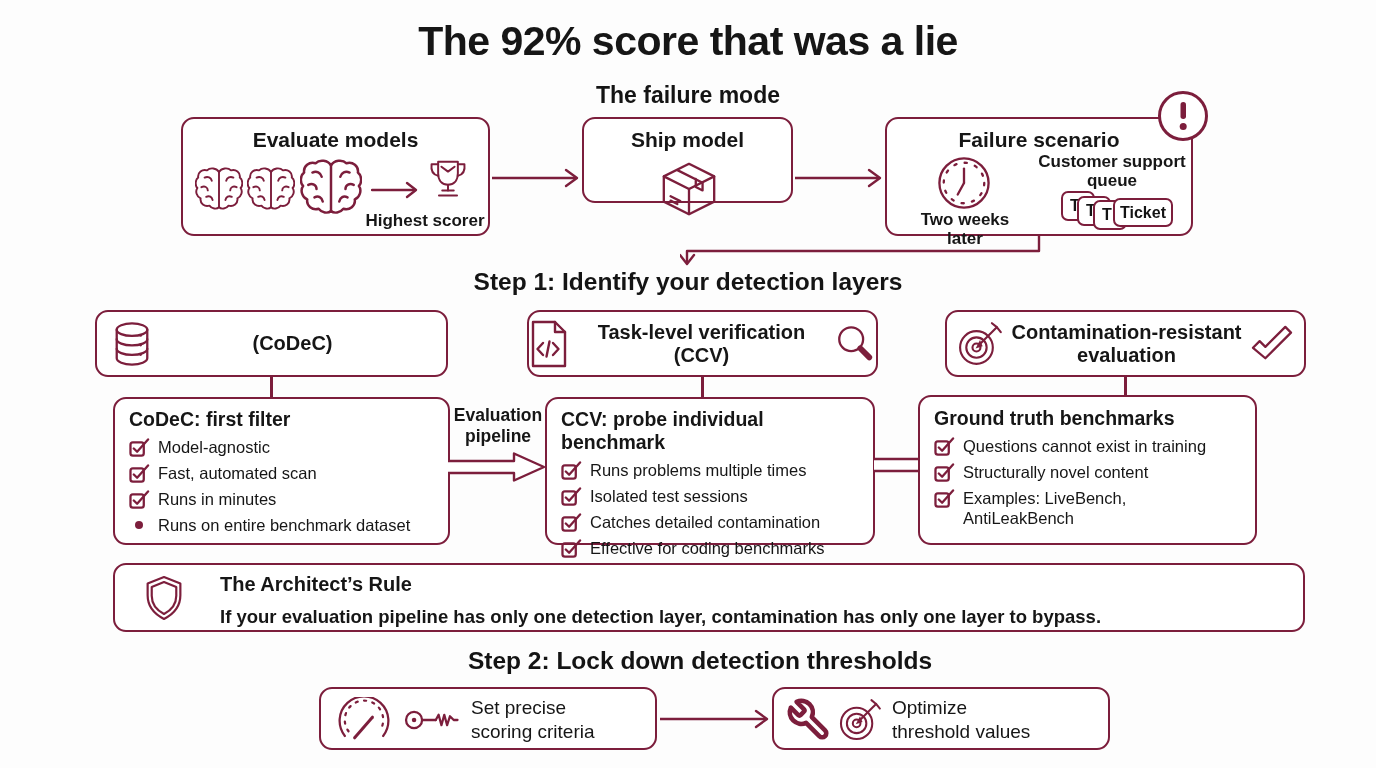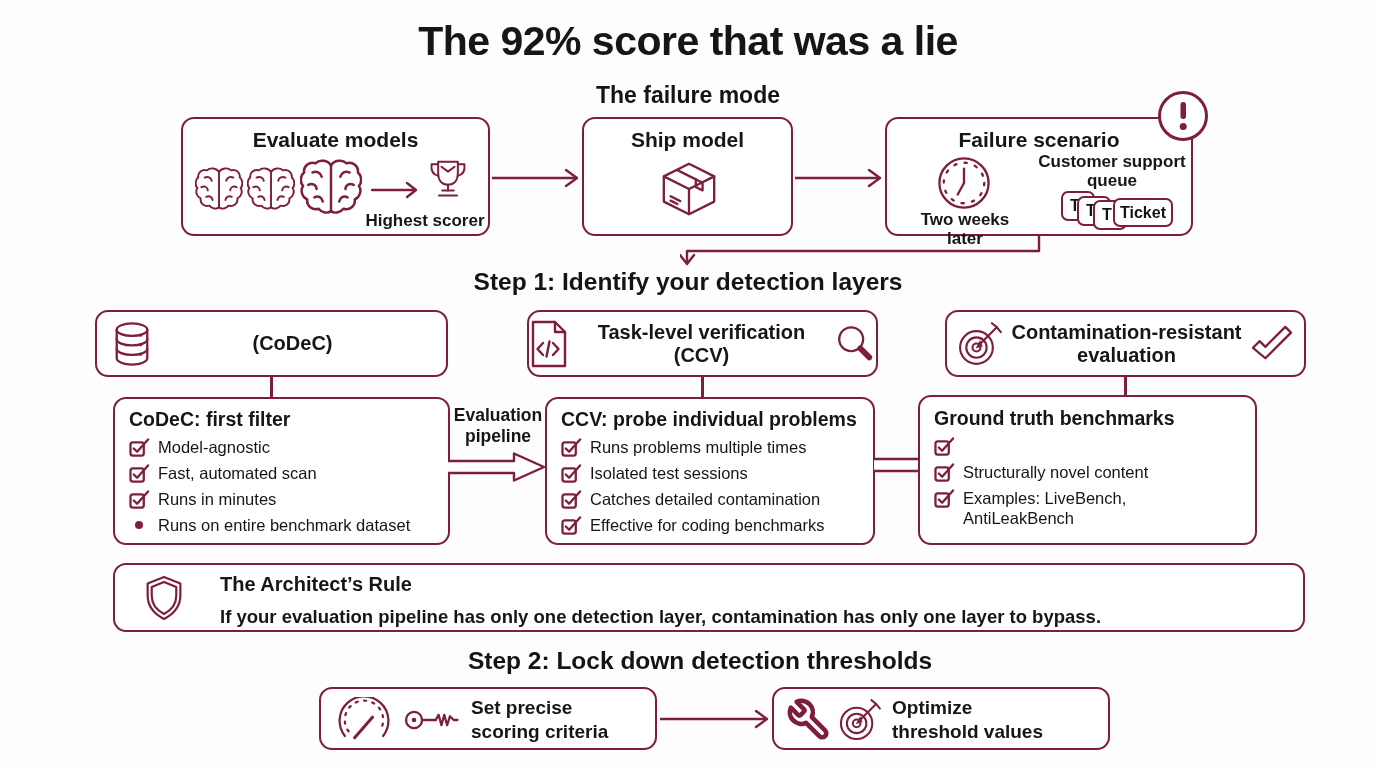--- a/index.html
+++ b/index.html
@@ -34,21 +34,21 @@
   .detail-title{ font-size:19.5px; font-weight:700; margin-bottom:6px; }
   .item{ display:flex; align-items:flex-start; gap:8px; font-size:16.5px; line-height:1.22; margin-top:6px; }
   .item .mark{ flex:0 0 auto; margin-top:1px; }
   .bullet{ width:8px; height:8px; border-radius:50%; background:var(--accent); margin:6px 7px 0 6px; flex:0 0 auto; }
 
   .pipe-label{ font-size:17.5px; font-weight:600; line-height:1.2; text-align:center; }
 
   .rule-title{ font-size:20px; font-weight:700; }
   .rule-text{ font-size:18.5px; margin-top:10px;font-weight:bold; }
 
-  .s2-label{ font-size:19px; font-weight:700; line-height:1.25; }
+  .s2-label{ font-size:19px; font-weight:400; line-height:1.25; }
 </style>
 </head>
 <body>
 
 <div class="canvas">
 
   <div class="abs ctr main-title">The 92% score that was a lie</div>
   <div class="abs ctr sec-head" style="left:0;top:82px;width:1376px;font-size:23px;">The failure mode</div>
 
   <div class="box" style="left:181px;top:117px;width:309px;height:119px;">
@@ -97,21 +97,21 @@
         <path d="M17 46 H39"></path>
     </svg>
     <div class="abs ctr cap" style="left:178px;top:93px;width:128px;">Highest scorer</div>
   </div>
 
   <svg class="ic abs" style="left:492px;top:168px;" width="88" height="20" viewBox="0 0 88 20">
     <line x1="0" y1="10" x2="83" y2="10"></line>
       <polyline points="74 2, 85 10, 74 18"></polyline>
   </svg>
 
-  <div class="box" style="left:582px;top:117px;width:211px;height:119px;">
+  <div class="box" style="left:582px;top:117px;width:211px;height:86px;">
     <div class="box-title">Ship model</div>
     <svg class="ic abs" style="left:74px;top:40px;" width="62" height="60" viewBox="0 0 64 60">
       <path d="M32 4 L58 17 V43 L32 56 L6 43 V17 Z"></path>
       <path d="M6 17 L32 30 L58 17"></path>
         <path d="M32 30 V56"></path>
       <path d="M20 10.5 L46 23.5 L46 31.5 L39 28 L39 19.5"></path>
       <path d="M13 37.5 l10 5"></path>
         <path d="M13 42 l7 3.5"></path>
     </svg>
   </div>
@@ -248,21 +248,21 @@
 
   <div class="abs pipe-label" style="left:450px;top:405px;width:96px;">
     <div>Evaluation</div>
     <div>pipeline</div>
   </div>
   <svg class="ic abs" style="left:448px;top:452px;" width="98" height="30" viewBox="0 0 98 30">
     <path class="wht" d="M0 9 H66 V1.5 L96 15 L66 28.5 V21 H0"></path>
   </svg>
 
   <div class="box" style="left:545px;top:397px;width:330px;height:148px;padding:9px 6px 8px 14px;">
-    <div class="detail-title">CCV: probe individual problems</div>
+    <div class="detail-title">CCV: probe individual benchmark</div>
     <div class="item">
       <svg class="ic mark" width="21" height="19" viewBox="0 0 22 20">
           <rect x="1.5" y="4.5" width="14" height="14" rx="2.5"></rect>
           <path d="M5 11 L8.5 14.5 L20 1.5"></path>
         </svg>
       <span>Runs problems multiple times</span>
     </div>
     <div class="item">
       <svg class="ic mark" width="21" height="19" viewBox="0 0 22 20">
           <rect x="1.5" y="4.5" width="14" height="14" rx="2.5"></rect>
@@ -290,20 +290,21 @@
     <path class="wht" d="M0 9 H62 V1.5 L92 15 L62 28.5 V21 H0"></path>
   </svg>
 
   <div class="box" style="left:918px;top:395px;width:339px;height:150px;padding:10px 6px 8px 14px;">
     <div class="detail-title">Ground truth benchmarks</div>
     <div class="item">
       <svg class="ic mark" width="21" height="19" viewBox="0 0 22 20">
           <rect x="1.5" y="4.5" width="14" height="14" rx="2.5"></rect>
           <path d="M5 11 L8.5 14.5 L20 1.5"></path>
         </svg>
+      <span>Questions cannot exist in training</span>
     </div>
     <div class="item">
       <svg class="ic mark" width="21" height="19" viewBox="0 0 22 20">
           <rect x="1.5" y="4.5" width="14" height="14" rx="2.5"></rect>
           <path d="M5 11 L8.5 14.5 L20 1.5"></path>
         </svg>
       <span>Structurally novel content</span>
     </div>
     <div class="item" style="width:250px;">
       <svg class="ic mark" width="21" height="19" viewBox="0 0 22 20">

